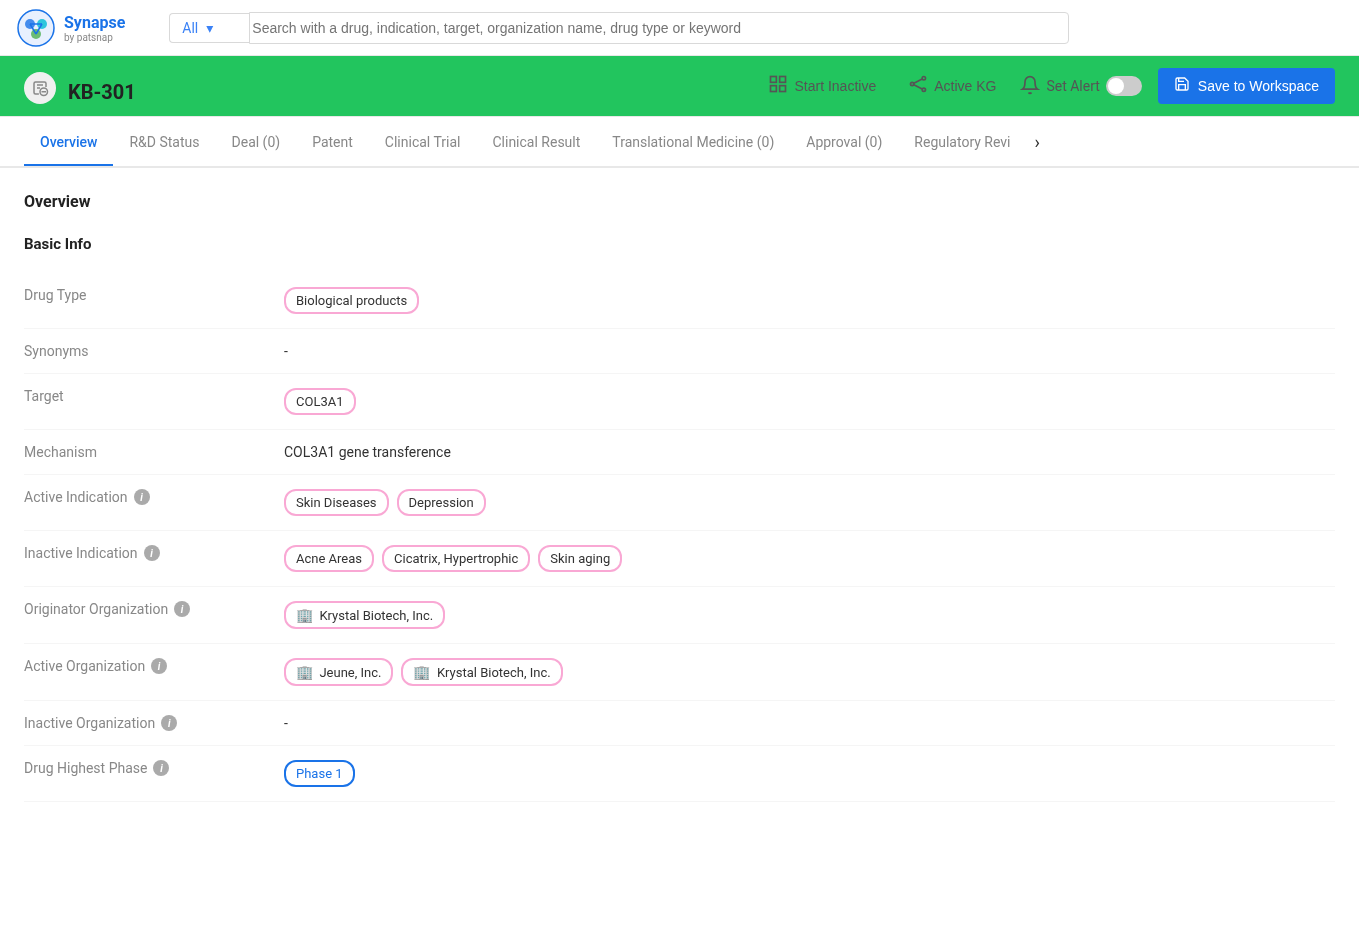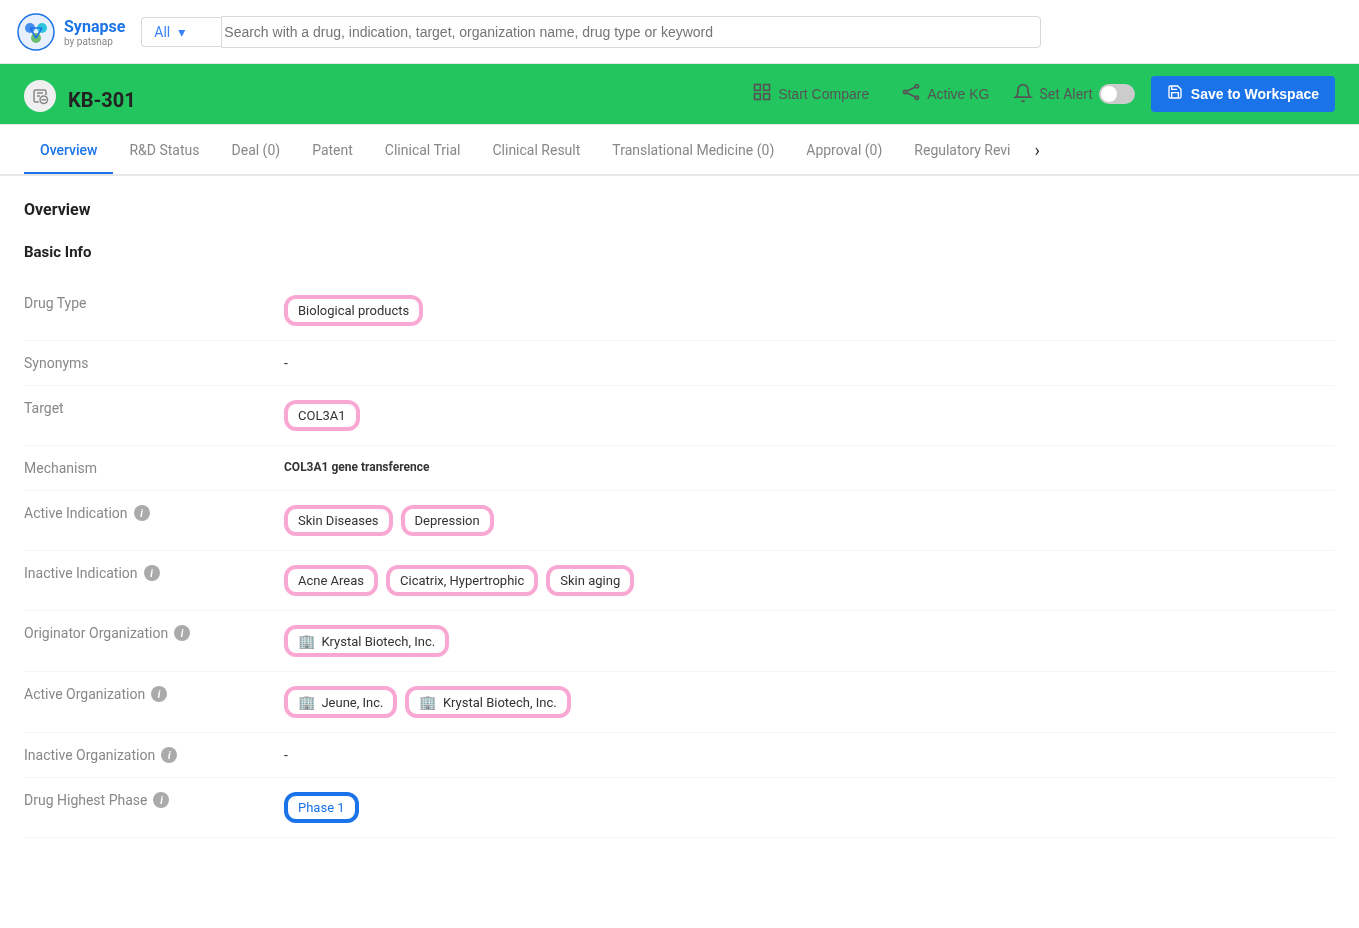--- a/index.html
+++ b/index.html
@@ -5,21 +5,22 @@
     * { box-sizing: border-box; margin: 0; padding: 0; }
     body { font-family: -apple-system, BlinkMacSystemFont, 'Segoe UI', Roboto, sans-serif; font-size: 14px; color: #333; background: #fff; }
 
     
     .navbar {
       display: flex;
       align-items: center;
       padding: 8px 16px;
       border-bottom: 1px solid #e8e8e8;
       background: #fff;
-      height: 64px;
+      height: 56px;
+      gap: 28px;
     }
     .logo-area {
       display: flex;
       align-items: center;
       margin-right: 16px;
     }
     .logo-icon {
       width: 40px;
       height: 40px;
       margin-right: 8px;
@@ -139,21 +140,21 @@
       background: #1a73e8;
       color: #fff;
       border: none;
       border-radius: 4px;
       padding: 8px 16px;
       cursor: pointer;
       font-size: 14px;
       display: flex;
       align-items: center;
       gap: 8px;
-      font-weight: 700;
+      font-weight: 400;
     }
     .save-btn .btn-icon { font-size: 16px; }
 
     
     .tabs-bar {
       display: flex;
       align-items: center;
       padding: 0 24px;
       border-bottom: 2px solid #e8e8e8;
       background: #fff;
@@ -233,40 +234,39 @@
       flex: 1;
       display: flex;
       flex-wrap: wrap;
       gap: 8px;
       align-items: center;
     }
     .tag {
       display: inline-flex;
       align-items: center;
       padding: 4px 10px;
-      border: 4px solid #f9a8d4;
+      border: 2px solid #f9a8d4;
       border-radius: 12px;
       font-size: 13px;
       color: #333;
       background: #fff;
       gap: 6px;
       text-align: center;
     }
     .tag.blue-border {
       border-color: #1a73e8;
       color: #1a73e8;
     }
     .tag .building-icon {
       font-size: 14px;
       color: #888;
     }
     .plain-text {
       color: #333;
-      font-size: 12px;
-      font-weight: bold;
+      font-size: 14px;
     }
     .dash-text {
       color: #333;
       font-size: 14px;
     }
   </style>
 </head>
 <body>
 
 <div class="navbar">
@@ -307,21 +307,21 @@
   <div class="action-buttons">
     <button class="action-btn">
       <span class="btn-icon">
         <svg width="20" height="20" viewBox="0 0 24 24" fill="none" stroke="#555" stroke-width="2">
           <rect x="3" y="3" width="7" height="7"></rect>
           <rect x="14" y="3" width="7" height="7"></rect>
           <rect x="14" y="14" width="7" height="7"></rect>
           <rect x="3" y="14" width="7" height="7"></rect>
         </svg>
       </span>
-      <span>Start Compare</span>
+      <span>Start Inactive</span>
     </button>
     <button class="action-btn">
       <span class="btn-icon">
         <svg width="20" height="20" viewBox="0 0 24 24" fill="none" stroke="#555" stroke-width="2">
           <circle cx="5" cy="12" r="2"></circle>
           <circle cx="19" cy="5" r="2"></circle>
           <circle cx="19" cy="19" r="2"></circle>
           <line x1="7" y1="11" x2="17" y2="6"></line>
           <line x1="7" y1="13" x2="17" y2="18"></line>
         </svg>

